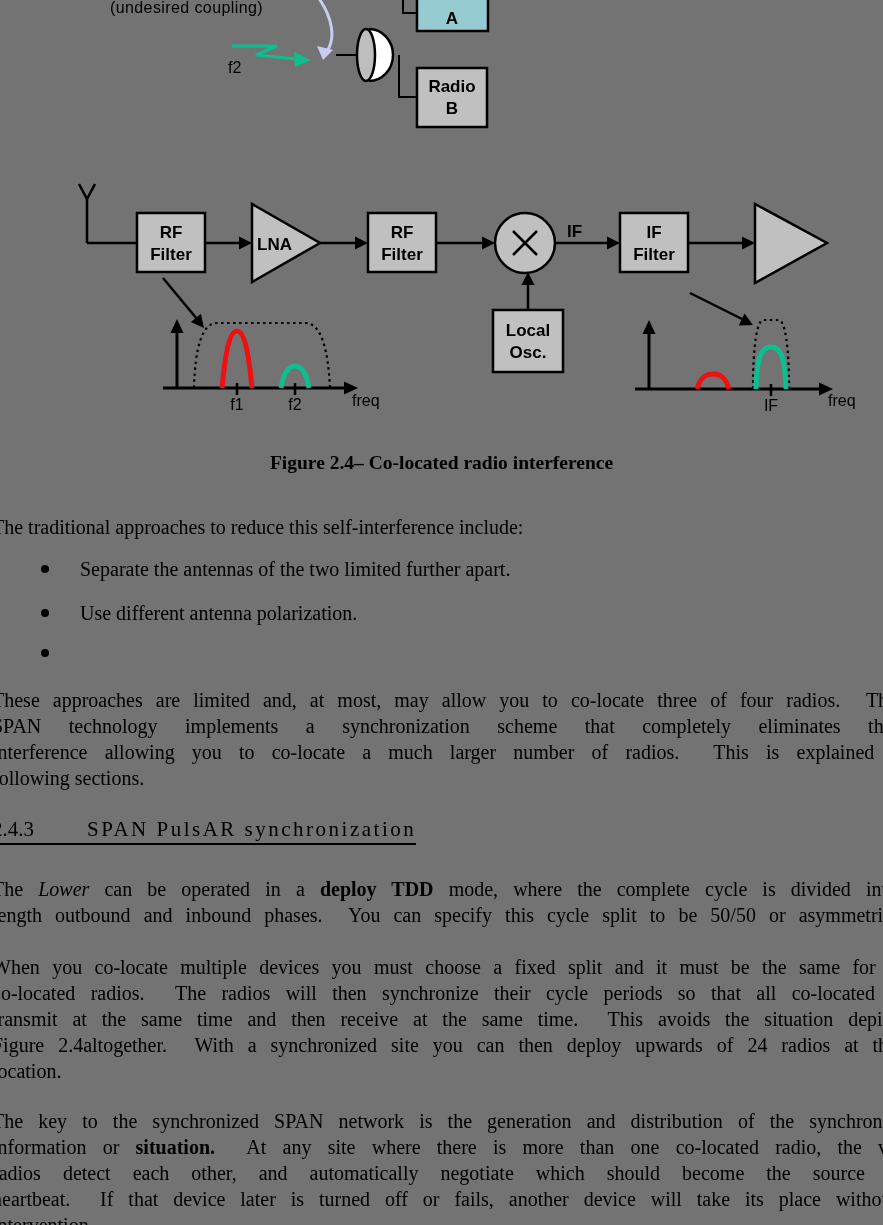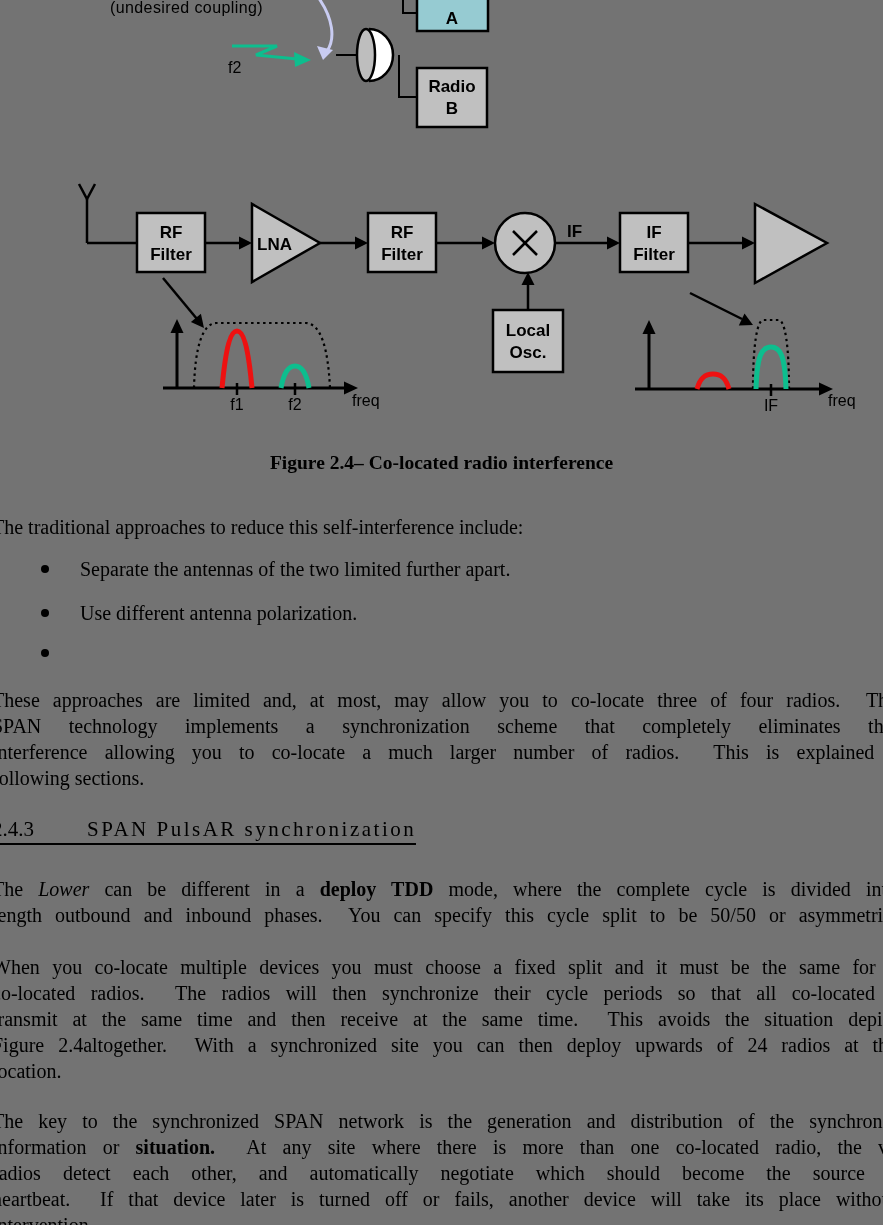--- a/index.html
+++ b/index.html
@@ -198,21 +198,21 @@
     <div class="tline">following sections.</div>
   </div>
 
   <div class="heading" style="top:817px;">
     <span class="hline">
       <span class="hnum">2.4.3</span><span class="htxt">SPAN PulsAR synchronization</span>
     </span>
   </div>
 
   <div class="textcol" style="top:876px;">
-    <div class="tline just"><span>The </span><span class="it">Lower</span><span> can be different in a </span><span class="bd">deploy TDD</span><span> mode, where the complete cycle is divided into</span></div>
+    <div class="tline just"><span>The </span><span class="it">Lower</span><span> can be operated in a </span><span class="bd">deploy TDD</span><span> mode, where the complete cycle is divided into</span></div>
     <div class="tline just">length outbound and inbound phases.&nbsp; You can specify this cycle split to be 50/50 or asymmetric.</div>
   </div>
 
   <div class="textcol" style="top:954px;">
     <div class="tline just">When you co-locate multiple devices you must choose a fixed split and it must be the same for a</div>
     <div class="tline just">co-located radios.&nbsp; The radios will then synchronize their cycle periods so that all co-located r</div>
     <div class="tline just">transmit at the same time and then receive at the same time.&nbsp; This avoids the situation depict</div>
     <div class="tline just">Figure 2.4altogether.&nbsp; With a synchronized site you can then deploy upwards of 24 radios at the</div>
     <div class="tline">location.</div>
   </div>

